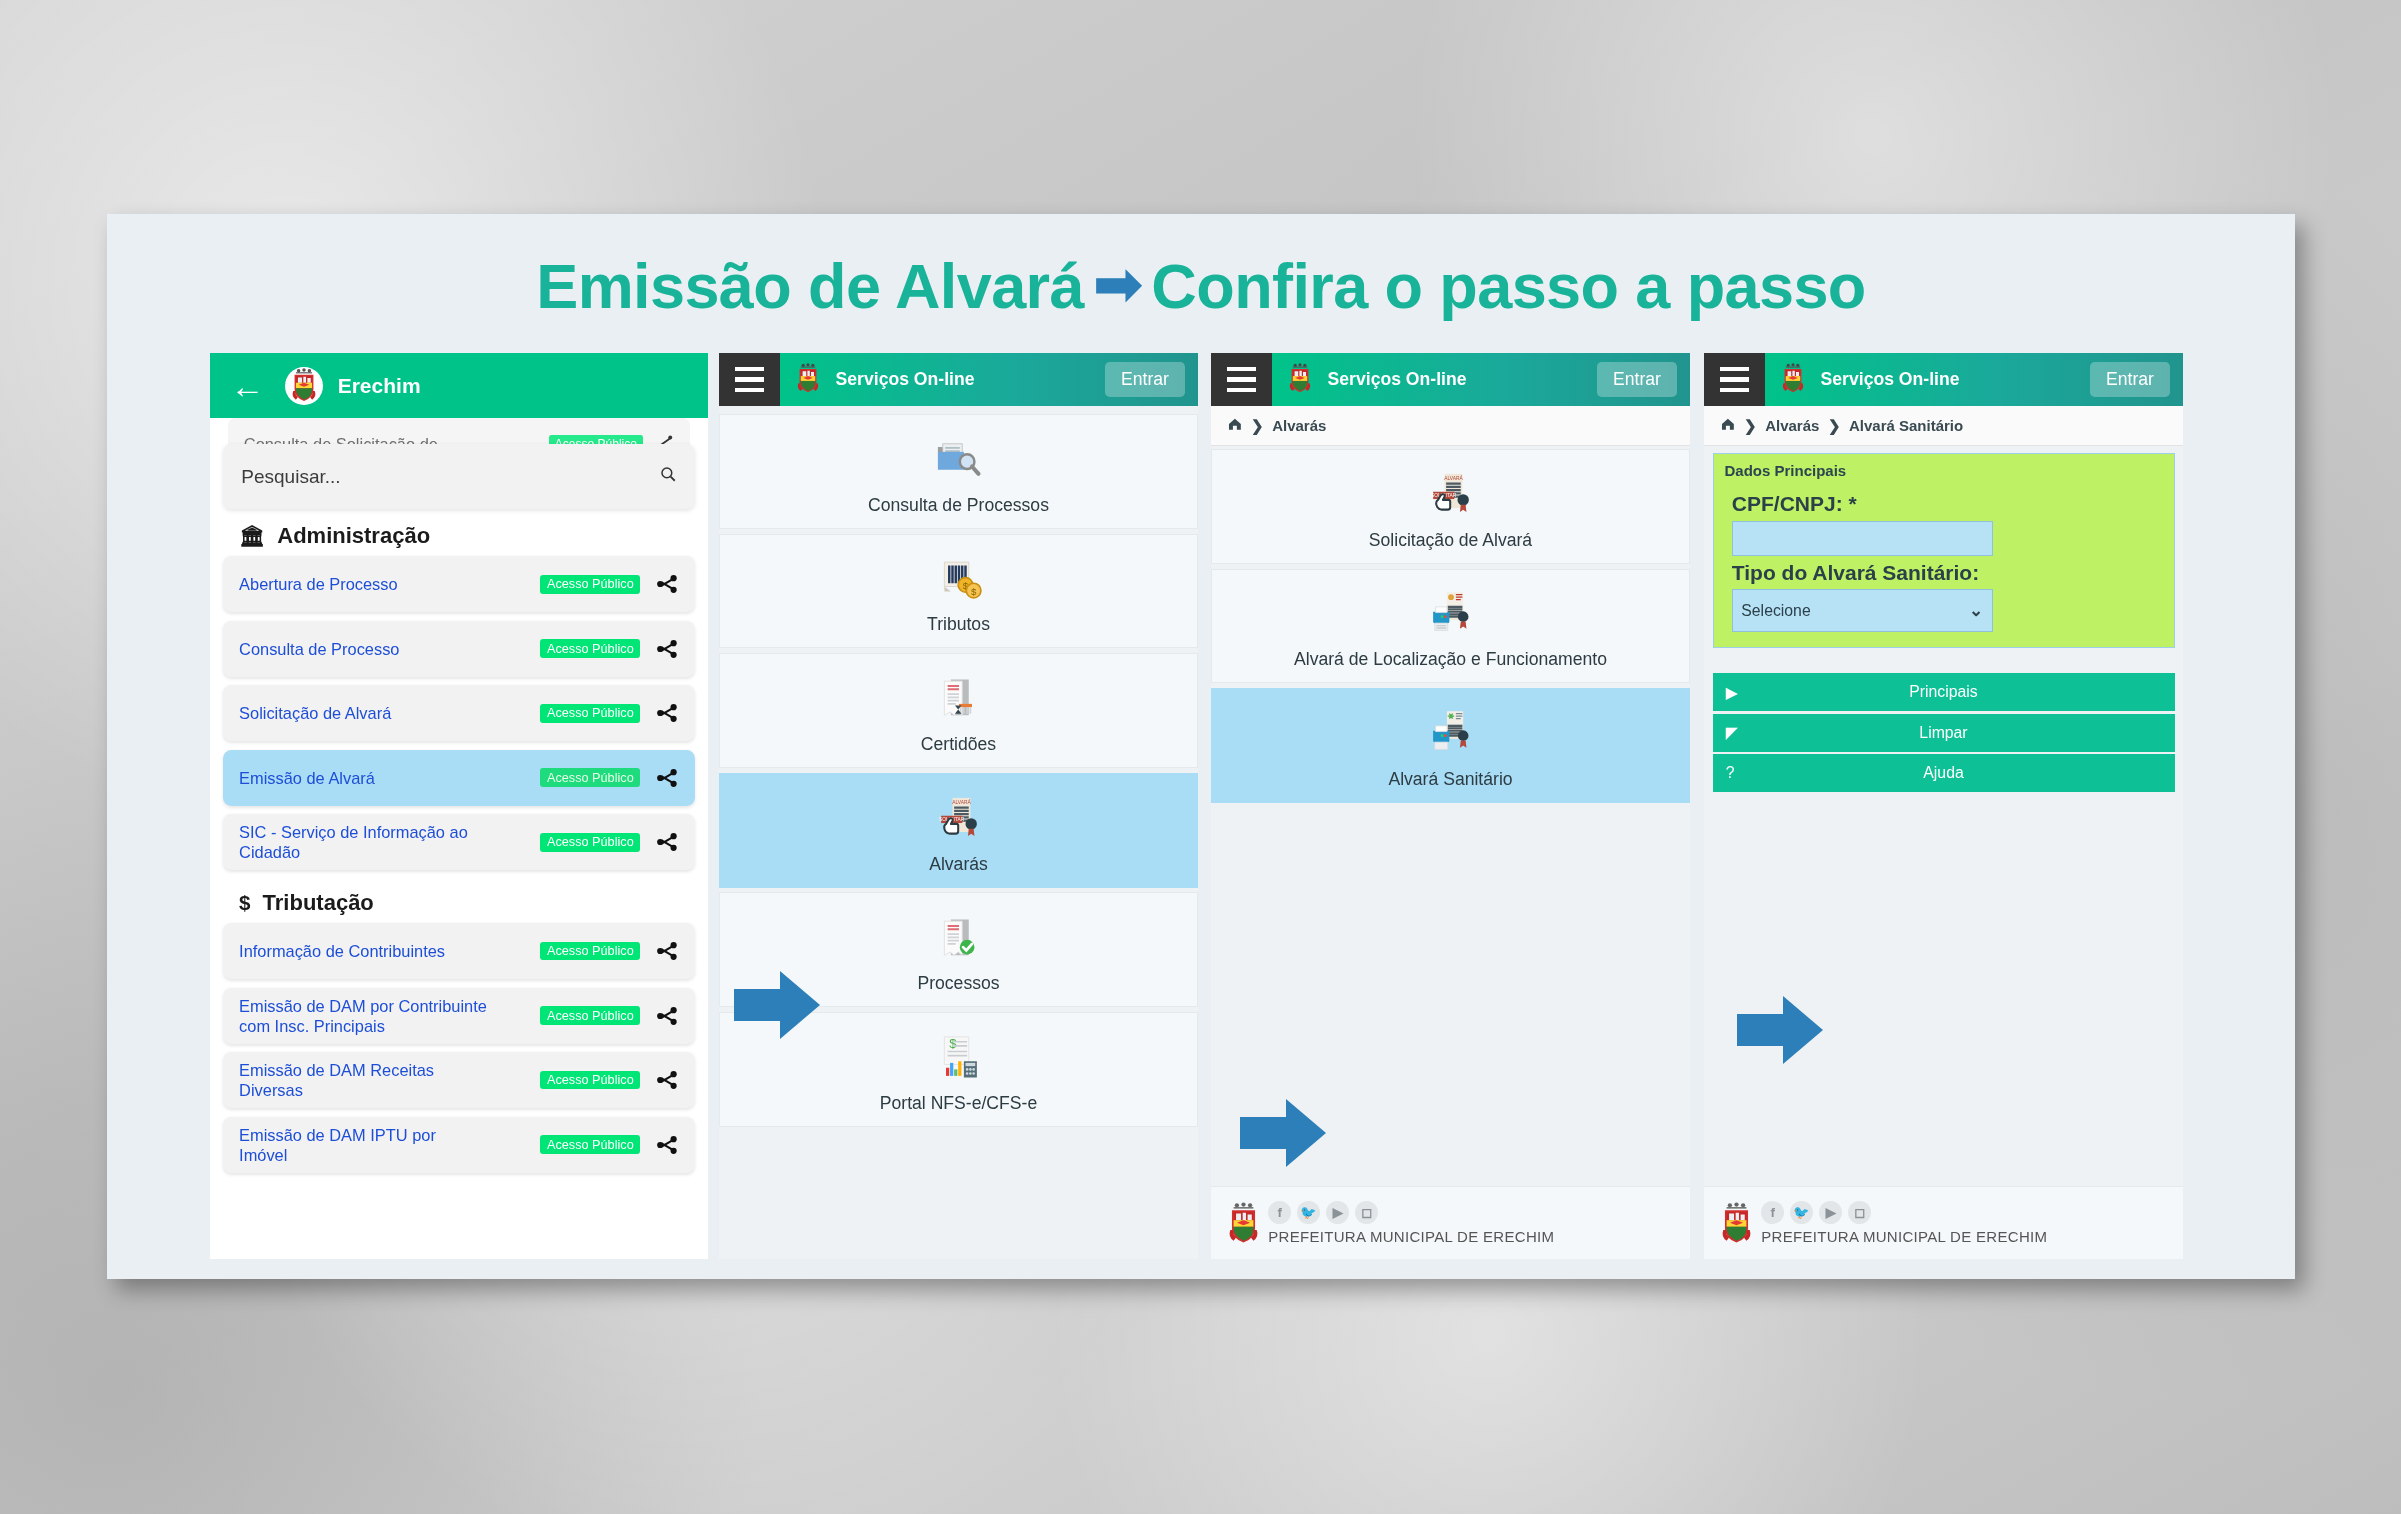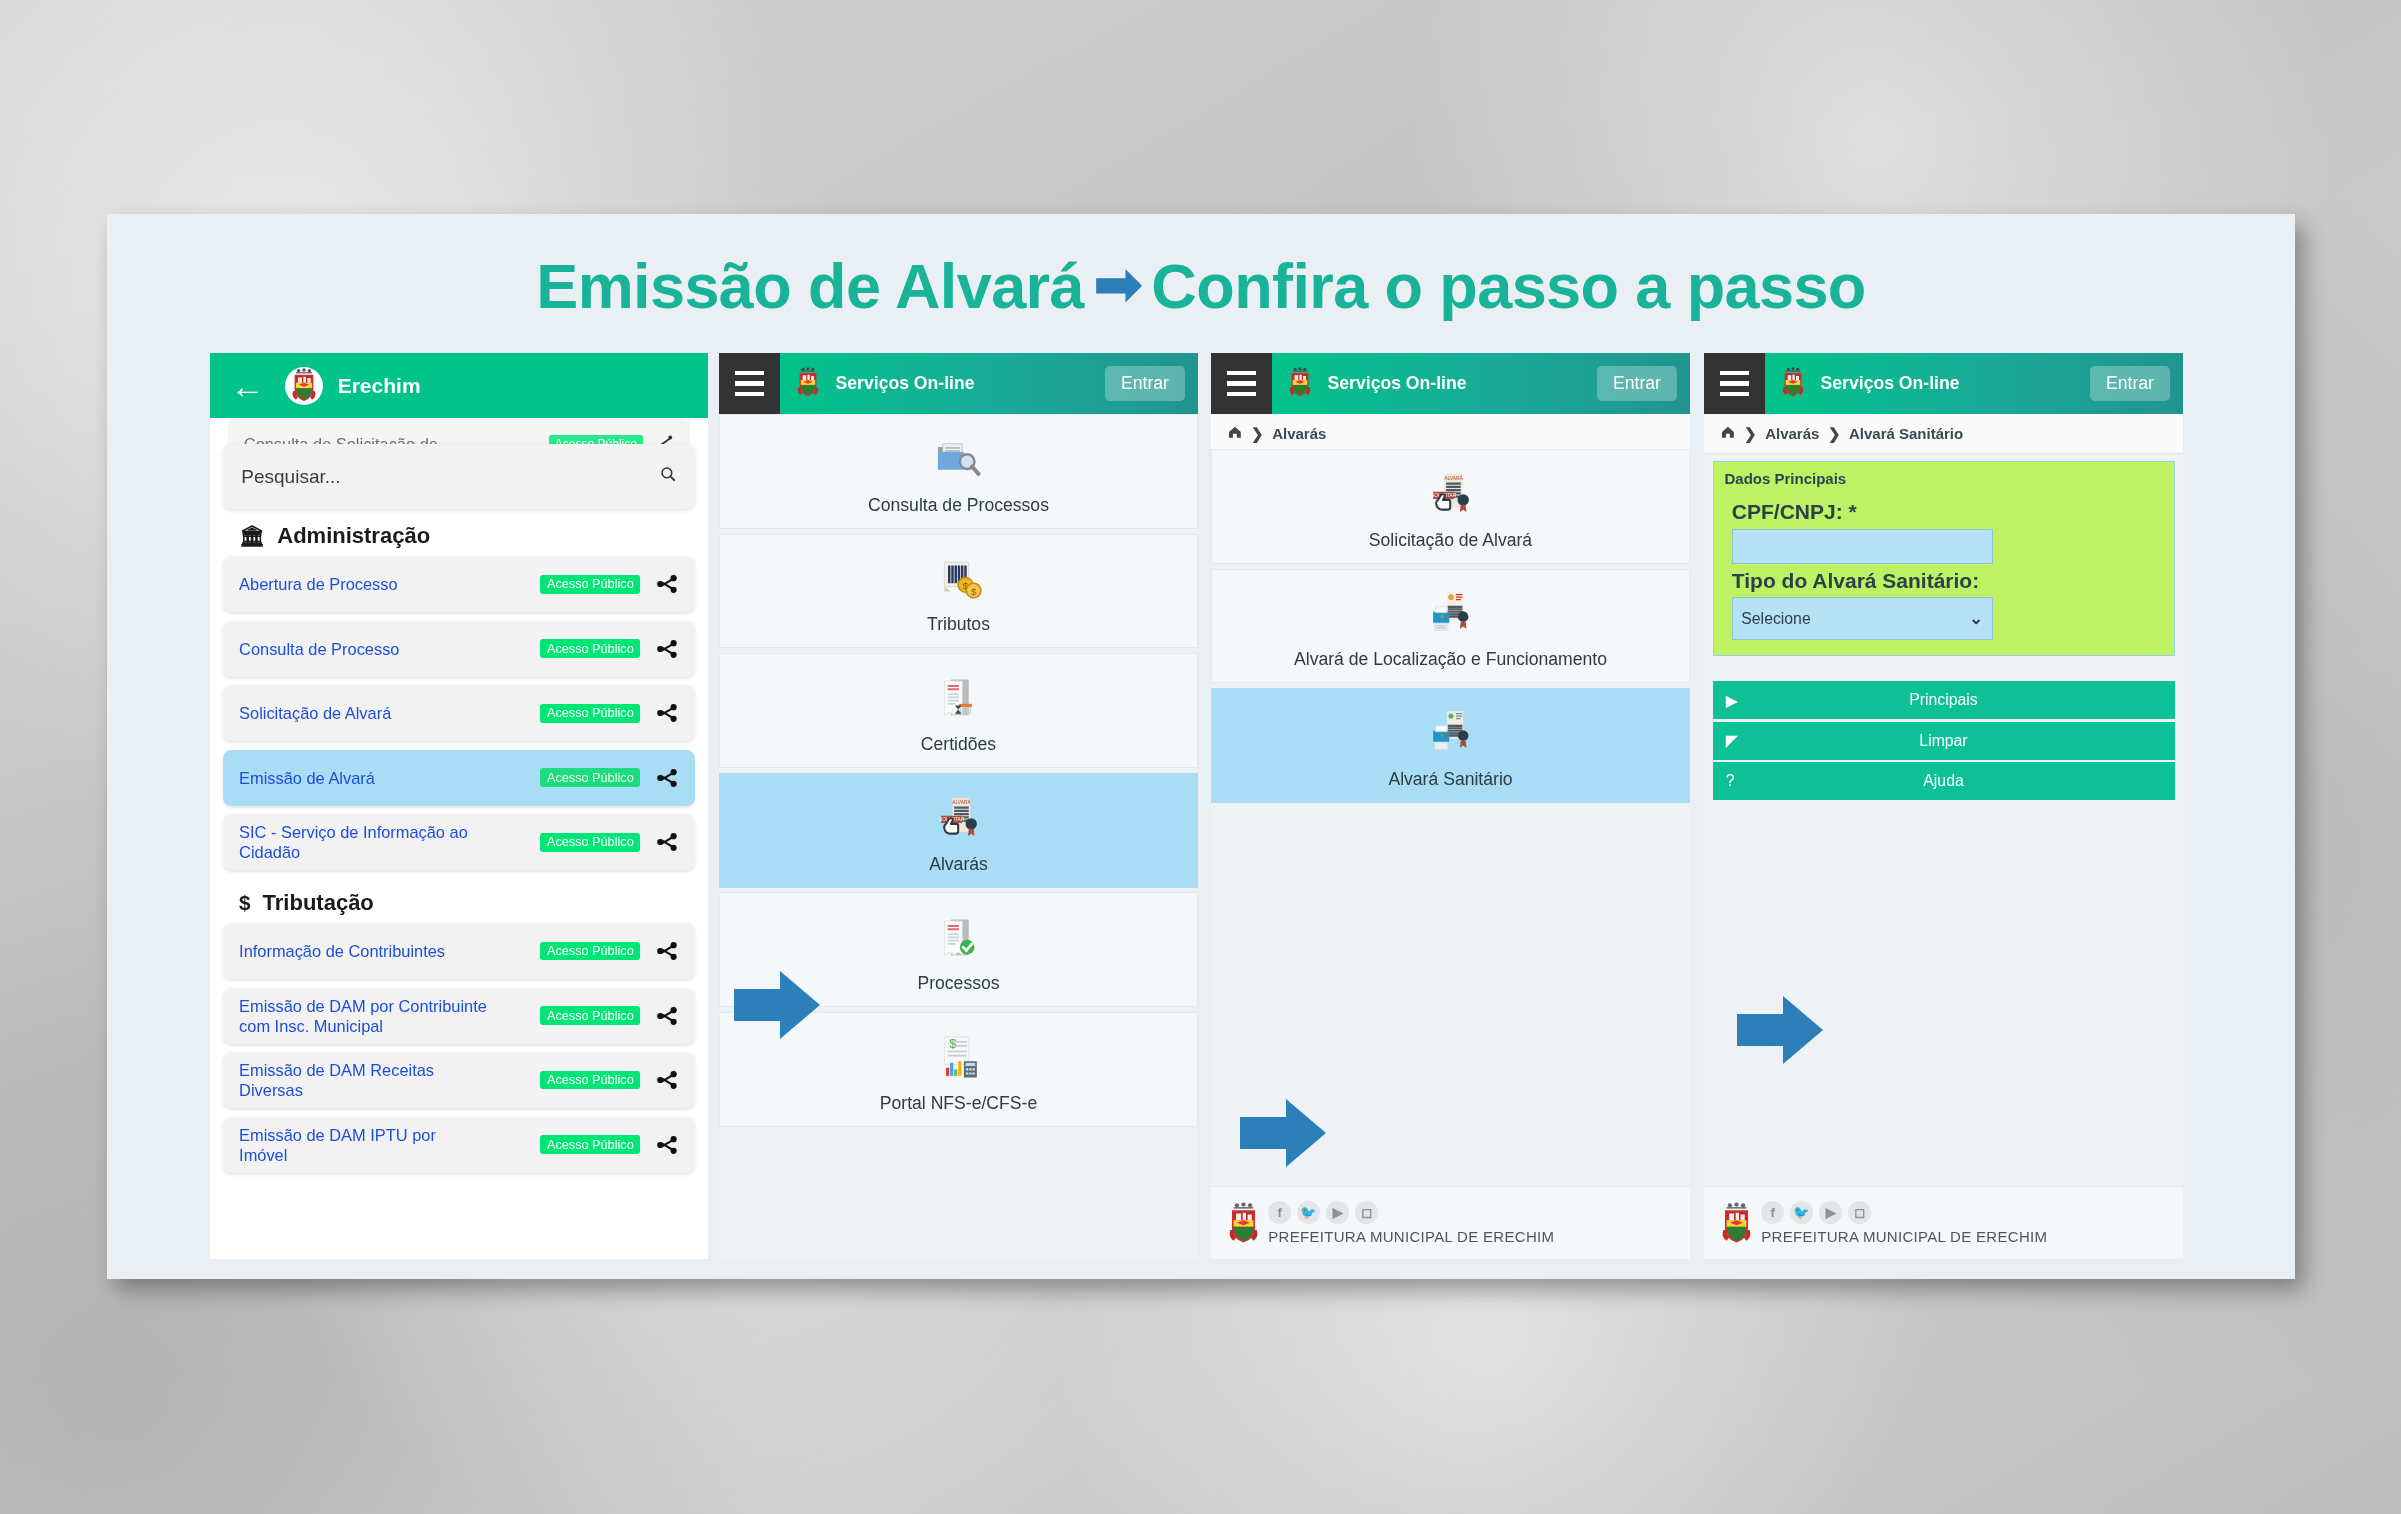--- a/index.html
+++ b/index.html
@@ -117,21 +117,21 @@
   .svc-label { font-size: 16.4px; color:#1d4ed8; line-height: 1.22; max-width: 248px; }
   .svc-badge {
     margin-left:auto; background:#00e676; color:#fff;
     font-size: 12.7px; padding: 2.4px 6.7px; border-radius: 3px; white-space: nowrap;
   }
   .svc-item.hl .svc-badge { background:#1edb7d; color:#e8ffe8; }
   .share-ico { margin-left: 14.5px; width: 24px; height: 24px; flex: 0 0 24px; }
 
   
   .web-body { position:absolute; inset:0; background:#eef2f4; overflow:hidden; }
-  .web-top { display:flex; height: 61px; justify-content: flex-end; }
+  .web-top { display:flex; height: 53px; justify-content: flex-end; }
   .burger {
     width: 61px; background:#333; display:flex; flex-direction:column;
     align-items:center; justify-content:center; gap:6px;
   }
   .burger i { display:block; width: 29px; height: 4.2px; background:#fff; }
   .web-bar {
     flex:1; background: linear-gradient(90deg,#00c389 0%, #1aa99a 55%, #21948e 100%);
     display:flex; align-items:center; padding: 0 13.3px 0 15.8px;
   }
   .web-bar .wtitle { color:#fff; font-size: 17.6px; font-weight:bold; margin-left: 15.8px; }
@@ -348,21 +348,21 @@
             <span class="svc-label">Informação de Contribuintes</span>
             <span class="svc-badge">Acesso Público</span>
             <span class="share-ico"><svg width="24" height="24" viewBox="0 0 24 24">
                 <path d="M6.6 13.6 L17.4 7.4 M6.6 10.4 L17.4 16.6" stroke="#111" stroke-width="2.2" fill="none"></path>
                 <circle cx="18.6" cy="6.2" r="3.1" fill="#111"></circle>
                 <circle cx="18.6" cy="17.8" r="3.1" fill="#111"></circle>
                 <circle cx="5.2" cy="12" r="3.1" fill="#111"></circle>
               </svg></span>
           </div>
           <div class="svc-item">
-            <span class="svc-label">Emissão de DAM por Contribuinte com Insc. Municipal</span>
+            <span class="svc-label">Emissão de DAM por Contribuinte com Insc. Principais</span>
             <span class="svc-badge">Acesso Público</span>
             <span class="share-ico"><svg width="24" height="24" viewBox="0 0 24 24">
                 <path d="M6.6 13.6 L17.4 7.4 M6.6 10.4 L17.4 16.6" stroke="#111" stroke-width="2.2" fill="none"></path>
                 <circle cx="18.6" cy="6.2" r="3.1" fill="#111"></circle>
                 <circle cx="18.6" cy="17.8" r="3.1" fill="#111"></circle>
                 <circle cx="5.2" cy="12" r="3.1" fill="#111"></circle>
               </svg></span>
           </div>
           <div class="svc-item">
             <span class="svc-label">Emissão de DAM Receitas Diversas</span>

